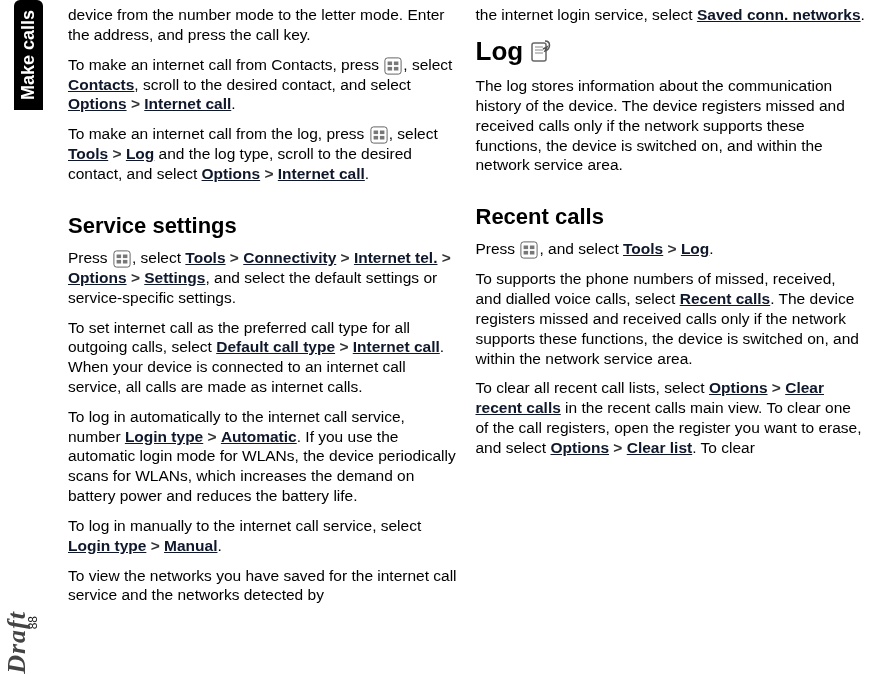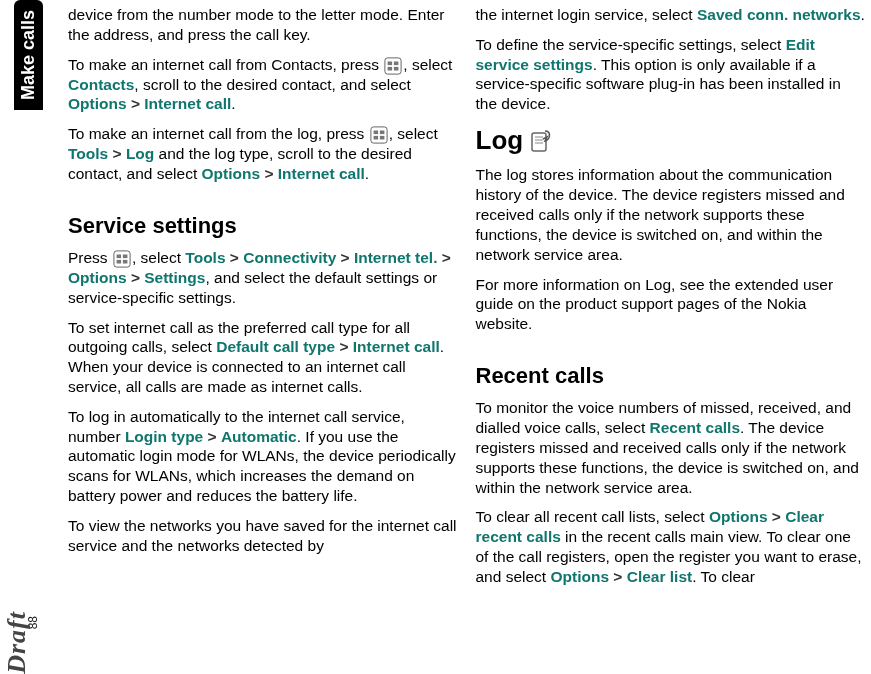--- a/index.html
+++ b/index.html
@@ -74,21 +74,21 @@
       margin: 10px 0 8px 0;
       display: flex;
       align-items: center;
       gap: 6px;
     }
     .h2 {
       font-size: 22px;
       font-weight: bold;
       margin: 28px 0 8px 0;
     }
-    .bold-ui { font-weight: bold; color: #0f766e; }
+    .bold-ui { font-weight: bold; color: #0f172a; text-decoration: underline; }
     .sep { font-weight: bold; color: #333; }
     .icon-box {
       display: inline-block;
       width: 18px;
       height: 18px;
       vertical-align: middle;
       position: relative;
       margin: 0 1px;
     }
     .icon-box svg { width: 100%; height: 100%; }
@@ -148,55 +148,63 @@
       </p>
 
       <p>
         <span>To set internet call as the preferred call type for all outgoing calls, select </span><span class="bold-ui">Default call type</span> <span class="sep">&gt;</span> <span class="bold-ui">Internet call</span><span>. When your device is connected to an internet call service, all calls are made as internet calls.</span>
       </p>
 
       <p>
         <span>To log in automatically to the internet call service, number </span><span class="bold-ui">Login type</span> <span class="sep">&gt;</span> <span class="bold-ui">Automatic</span><span>. If you use the automatic login mode for WLANs, the device periodically scans for WLANs, which increases the demand on battery power and reduces the battery life.</span>
       </p>
 
+      <p>
+        <span>To log in manually to the internet call service, select </span><span class="bold-ui">Login type</span> <span class="sep">&gt;</span> <span class="bold-ui">Manual</span><span>.</span>
+      </p>
 
       <p><span>To view the networks you have saved for the internet call service and the networks detected by</span></p>
 
     </div>
 
     <div class="col">
 
       <p>
         <span>the internet login service, select </span><span class="bold-ui">Saved conn. networks</span><span>.</span>
       </p>
 
-      <p>
-        <span>To define the service-specific settings, select </span><span class="bold-ui">Edit service settings</span><span>. This option is only available if a service-specific software plug-in has been installed in the device.</span>
-      </p>
 
       <div class="h1">
         <span>Log</span>
         <span class="log-icon"><svg viewBox="0 0 28 28">
               <rect x="3" y="6" width="14" height="18" rx="2" fill="#fff" stroke="#666" stroke-width="1.5"></rect>
               <line x1="6" y1="10" x2="14" y2="10" stroke="#888"></line>
               <line x1="6" y1="13" x2="14" y2="13" stroke="#888"></line>
               <line x1="6" y1="16" x2="14" y2="16" stroke="#888"></line>
               <path d="M16 4 C 22 4 22 12 16 14 L 18 10 L 14 12" fill="none" stroke="#555" stroke-width="1.5"></path>
             </svg></span>
       </div>
 
       <p><span>The log stores information about the communication history of the device. The device registers missed and received calls only if the network supports these functions, the device is switched on, and within the network service area.</span></p>
 
-      <p><span>For more information on Log, see the extended user guide on the product support pages of the Nokia website.</span></p>
 
       <div class="h2">Recent calls</div>
 
-
-      <p>
-        <span>To monitor the voice numbers of missed, received, and dialled voice calls, select </span><span class="bold-ui">Recent calls</span><span>. The device registers missed and received calls only if the network supports these functions, the device is switched on, and within the network service area.</span>
+      <p>
+        <span>Press </span><span class="icon-box"><svg viewBox="0 0 20 20">
+              <rect x="1" y="1" width="18" height="18" rx="3" fill="#fff" stroke="#555"></rect>
+              <rect x="4" y="5" width="5" height="4" fill="#777"></rect>
+              <rect x="11" y="5" width="5" height="4" fill="#777"></rect>
+              <rect x="4" y="11" width="5" height="4" fill="#777"></rect>
+              <rect x="11" y="11" width="5" height="4" fill="#777"></rect>
+            </svg></span><span>, and select </span><span class="bold-ui">Tools</span> <span class="sep">&gt;</span> <span class="bold-ui">Log</span><span>.</span>
+      </p>
+
+      <p>
+        <span>To supports the phone numbers of missed, received, and dialled voice calls, select </span><span class="bold-ui">Recent calls</span><span>. The device registers missed and received calls only if the network supports these functions, the device is switched on, and within the network service area.</span>
       </p>
 
       <p>
         <span>To clear all recent call lists, select </span><span class="bold-ui">Options</span> <span class="sep">&gt;</span> <span class="bold-ui">Clear recent calls</span><span> in the recent calls main view. To clear one of the call registers, open the register you want to erase, and select </span><span class="bold-ui">Options</span> <span class="sep">&gt;</span> <span class="bold-ui">Clear list</span><span>. To clear</span>
       </p>
 
     </div>
 
   </div>
 </div>

